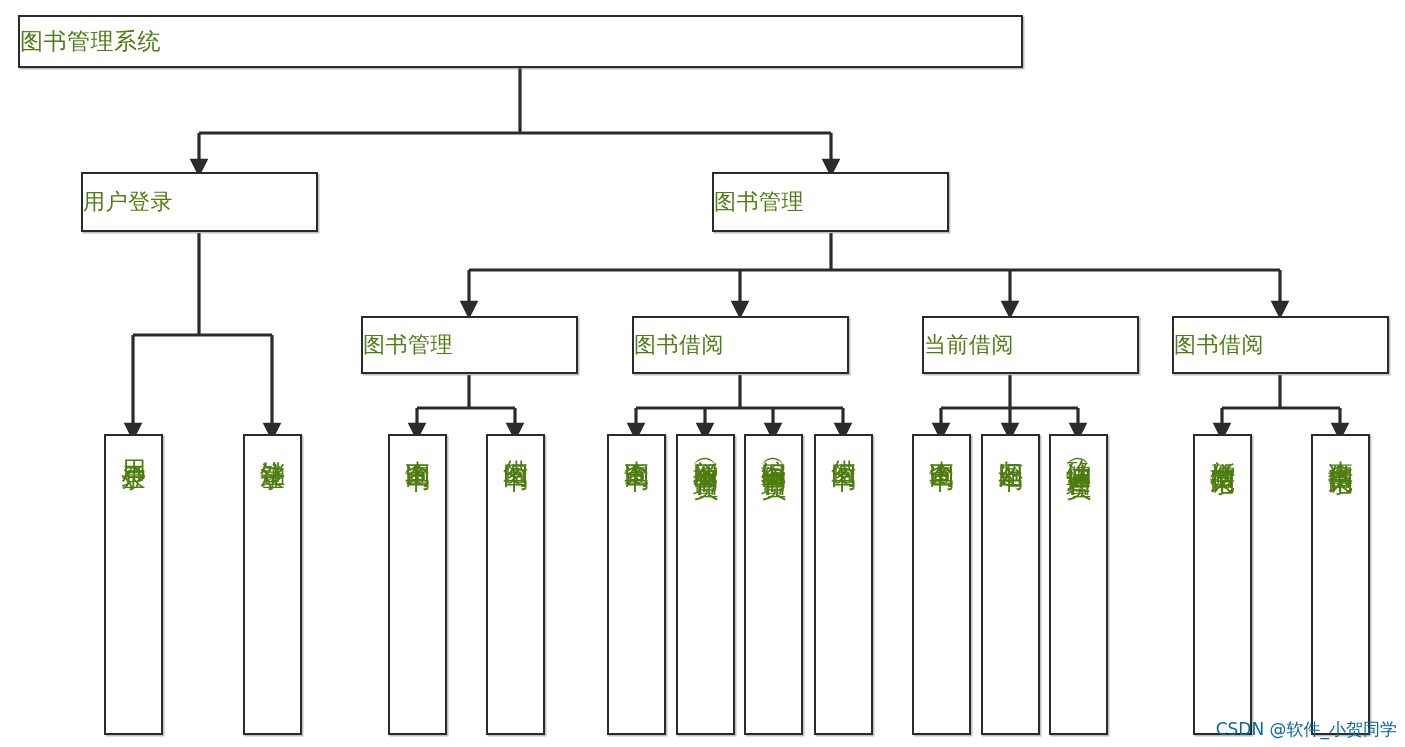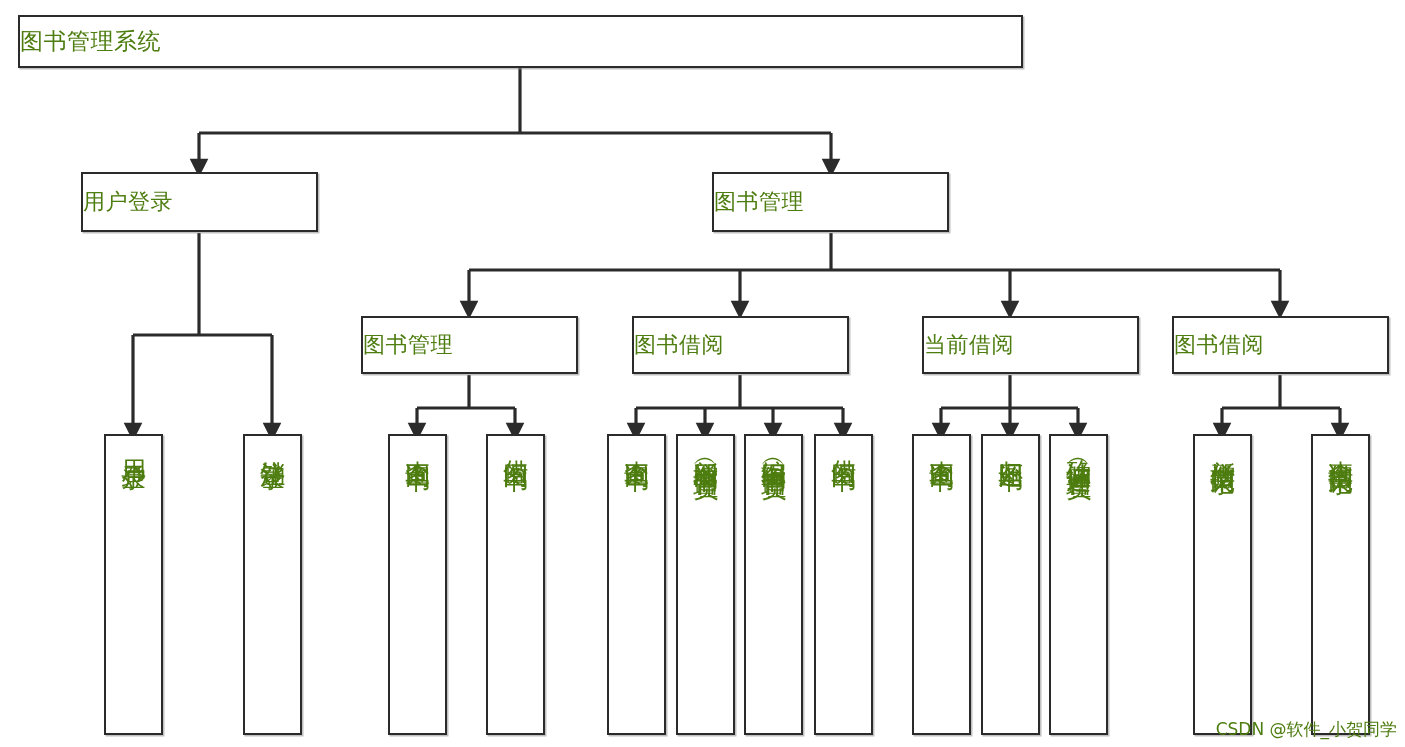--- a/index.html
+++ b/index.html
@@ -63,21 +63,21 @@
     line-height: 1.02;
     letter-spacing: 2.5px;
     margin: 0 auto;
     white-space: normal;
   }
   .watermark {
     position: absolute;
     right: 8px;
     bottom: 6px;
     font-size: 17px;
-    color: #4d7c0f;
+    color: #0369a1;
     z-index: 5;
     white-space: nowrap;
     font-family: "DejaVu Sans", "Liberation Sans", sans-serif;
   }
 </style>
 </head>
 <body>
 
 <div id="canvas">
 

